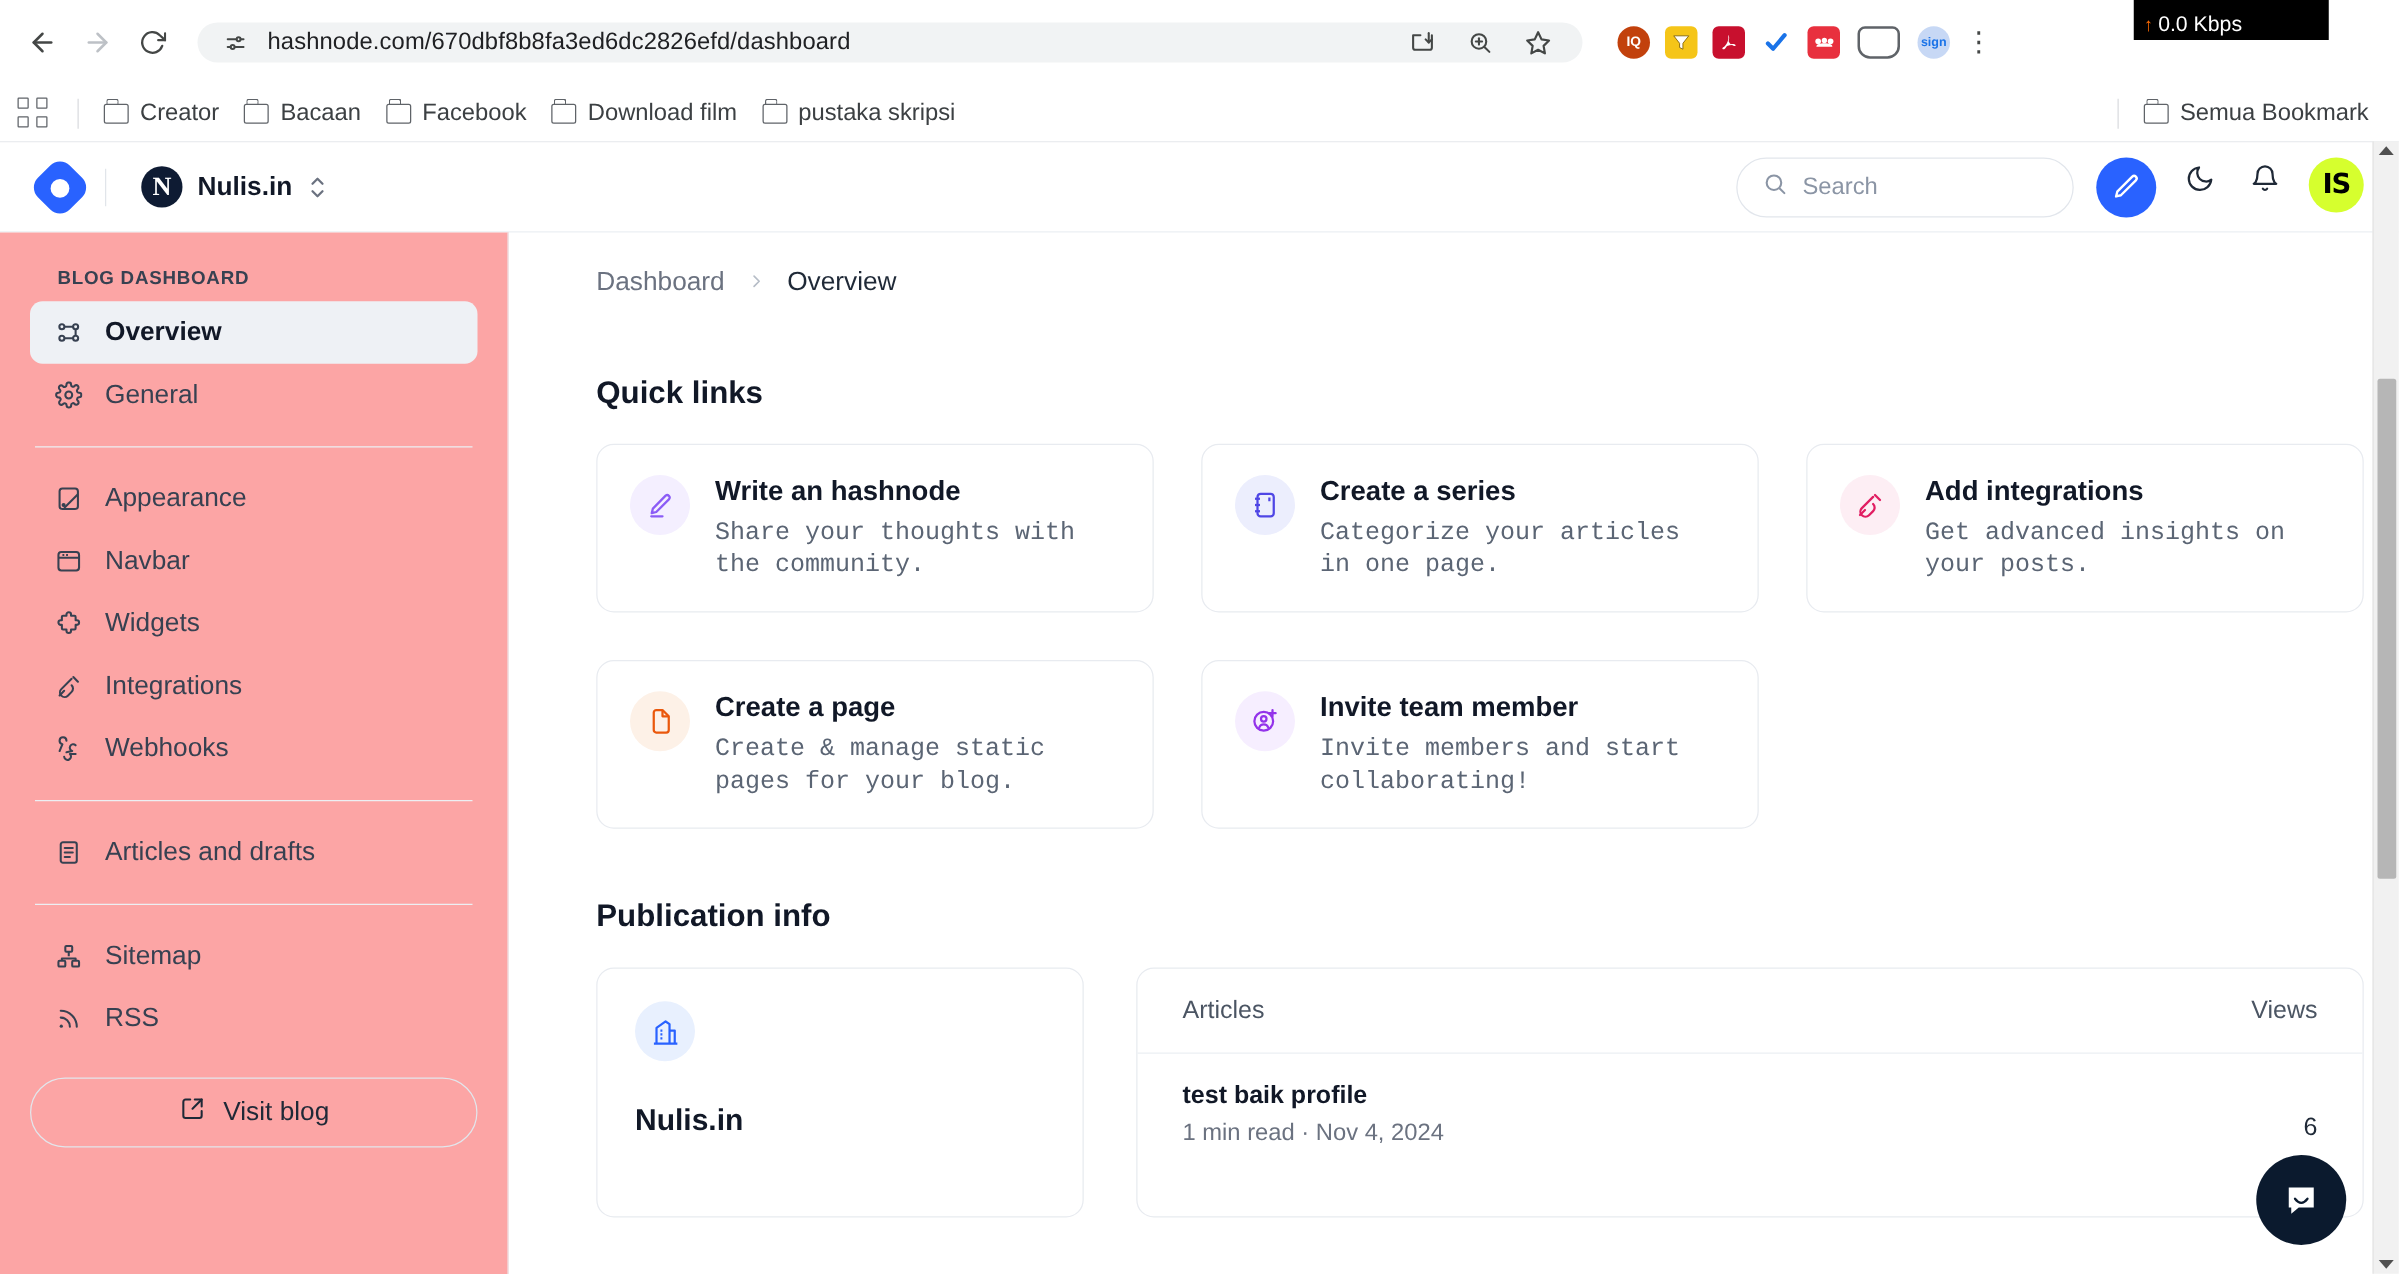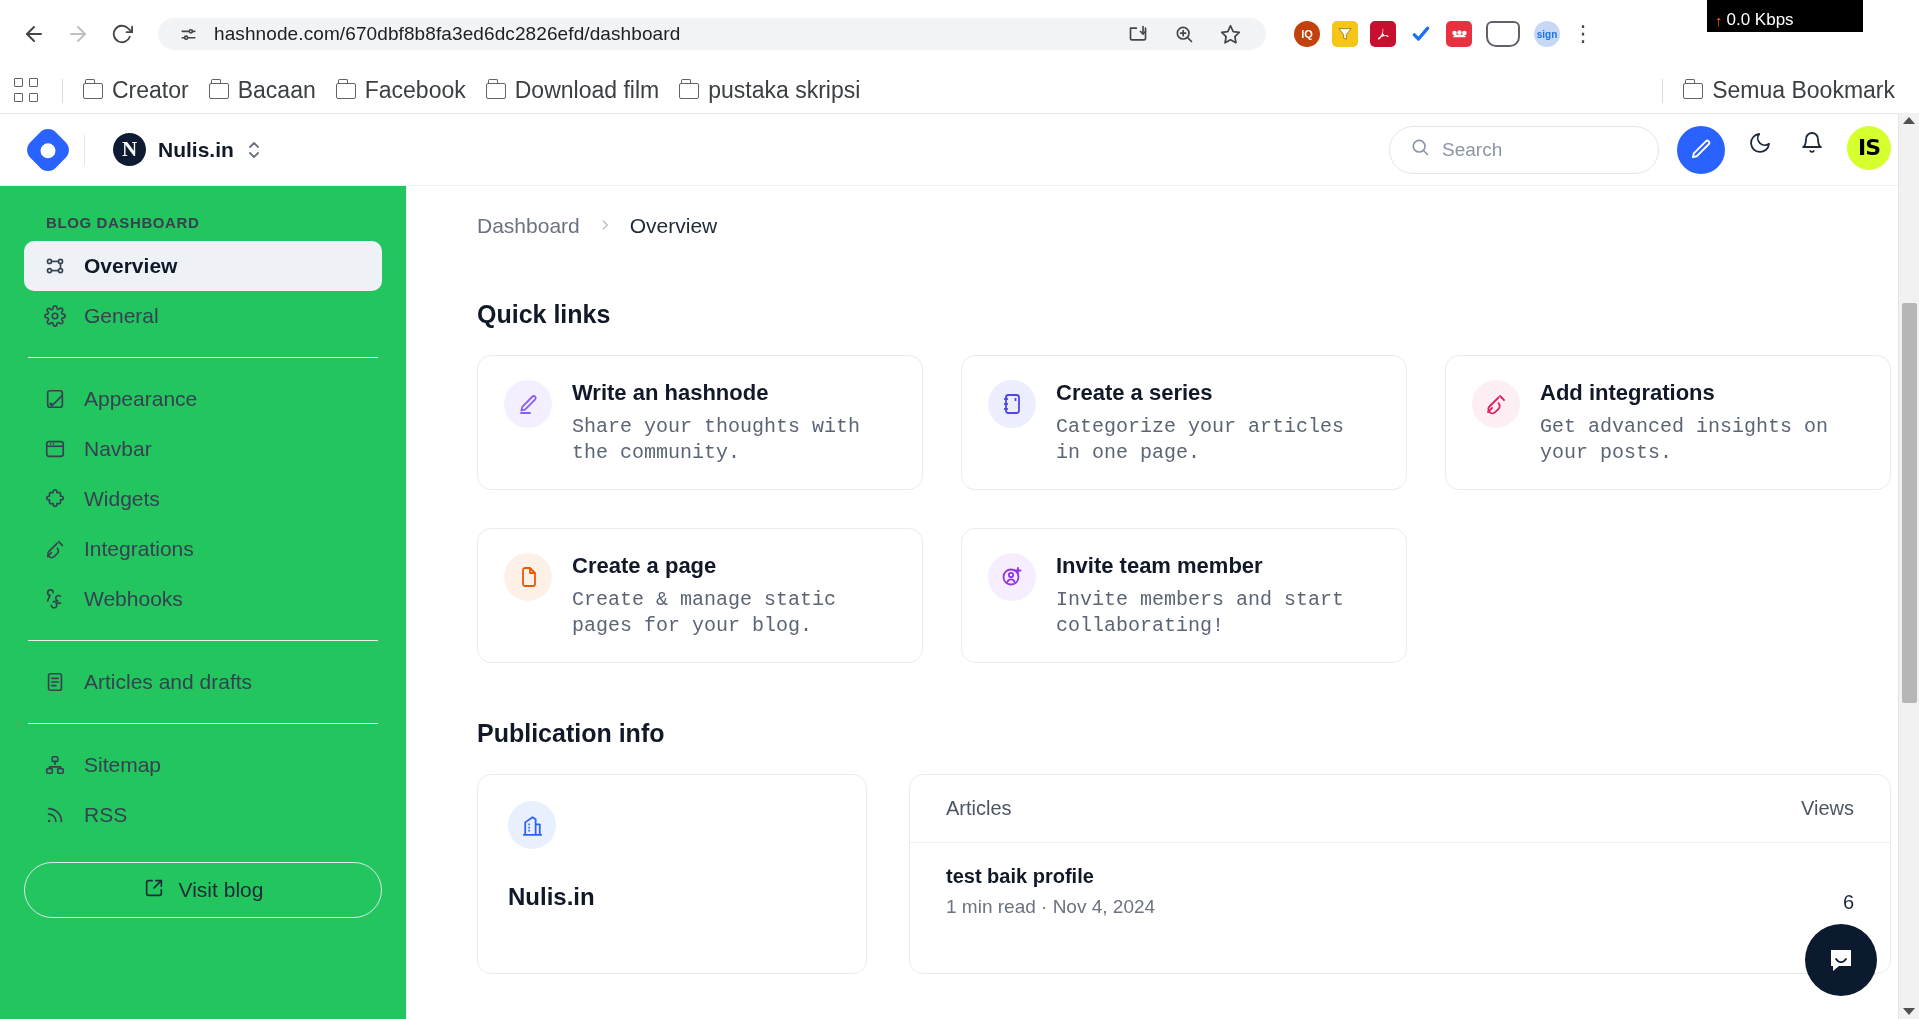--- a/index.html
+++ b/index.html
@@ -82,21 +82,21 @@
     z-index: 60;
   }
   .net-tooltip .up-arrow { color:#ff6a00; font-size:15px; margin-right:4px; line-height: 1;}
   .net-tooltip .net-val { color:#fff; font-size:17px; line-height: 1; }
 
   
   .bookmarks {
     height: 45px;
     display: flex; align-items: center;
     padding: 0 14px;
-    font-size: 23px; color: #3c4043;
+    font-size: 19px; color: #3c4043;
   }
   .apps-grid { width: 26px; height: 26px; display:grid; grid-template-columns: 1fr 1fr; gap:4px; margin-right: 12px;}
   .apps-grid i { display:block; width:9px; height:9px; border:1.6px solid #5f6368; border-radius:1px;}
   .bm-sep { width:1px; height:24px; background:#dadce0; margin: 0 10px; }
   .bm {
     display:flex; align-items:center; gap: 9px;
     padding: 5px 10px; border-radius: 6px;
     white-space: nowrap;
   }
   .folder-ico { width:20px;height:16px;border:1.7px solid #5f6368;border-radius:2px;position:relative;flex:0 0 auto;}
@@ -161,21 +161,21 @@
     flex:0 0 auto; font-family:"DejaVu Sans", sans-serif;
   }
 
   .body-row { display:flex; height: 834px; }
 
   
   .sidebar {
     width: 407px; flex: 0 0 407px;
     border-right: 1px solid #eceff3;
     padding: 22px 24px 0 24px;
-    background:#22c55e;
+    background:#fca5a5;
     overflow: hidden;
   }
   .side-title {
     font-size: 15px; font-weight: 700; letter-spacing: 0.6px;
     color: #374151; padding: 6px 0 10px 22px;
   }
   .side-item {
     display:flex; align-items:center; gap: 16px;
     height: 50px; padding: 0 18px;
     border-radius: 10px;

